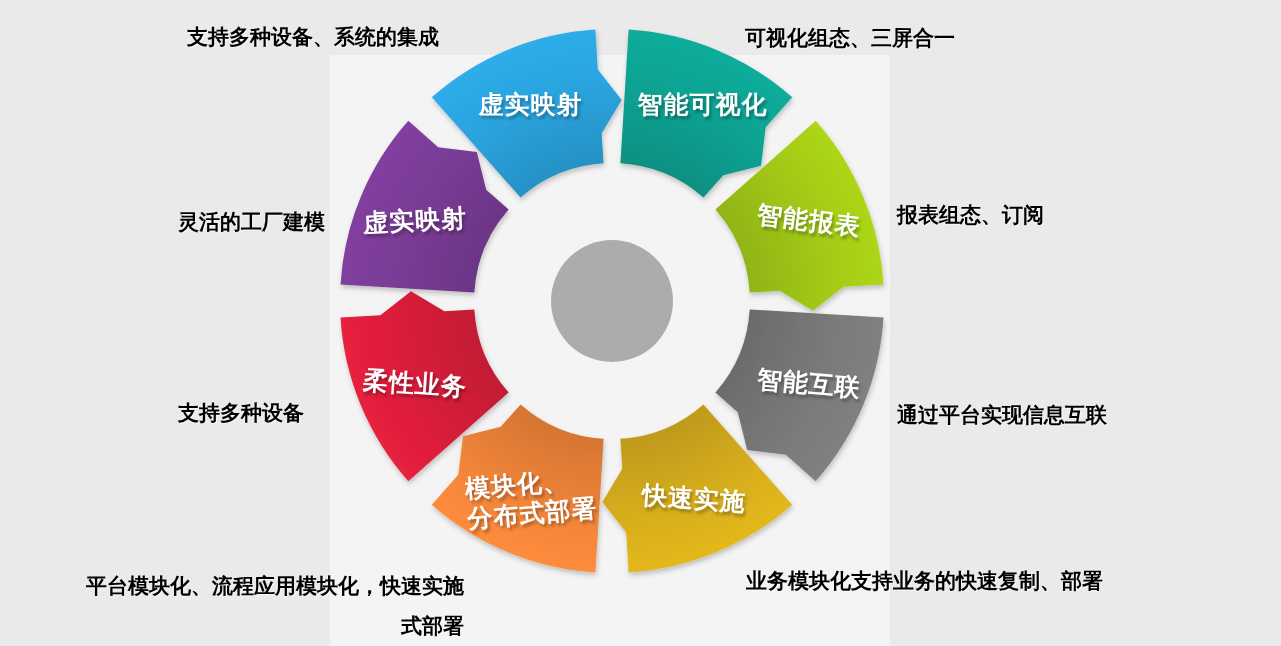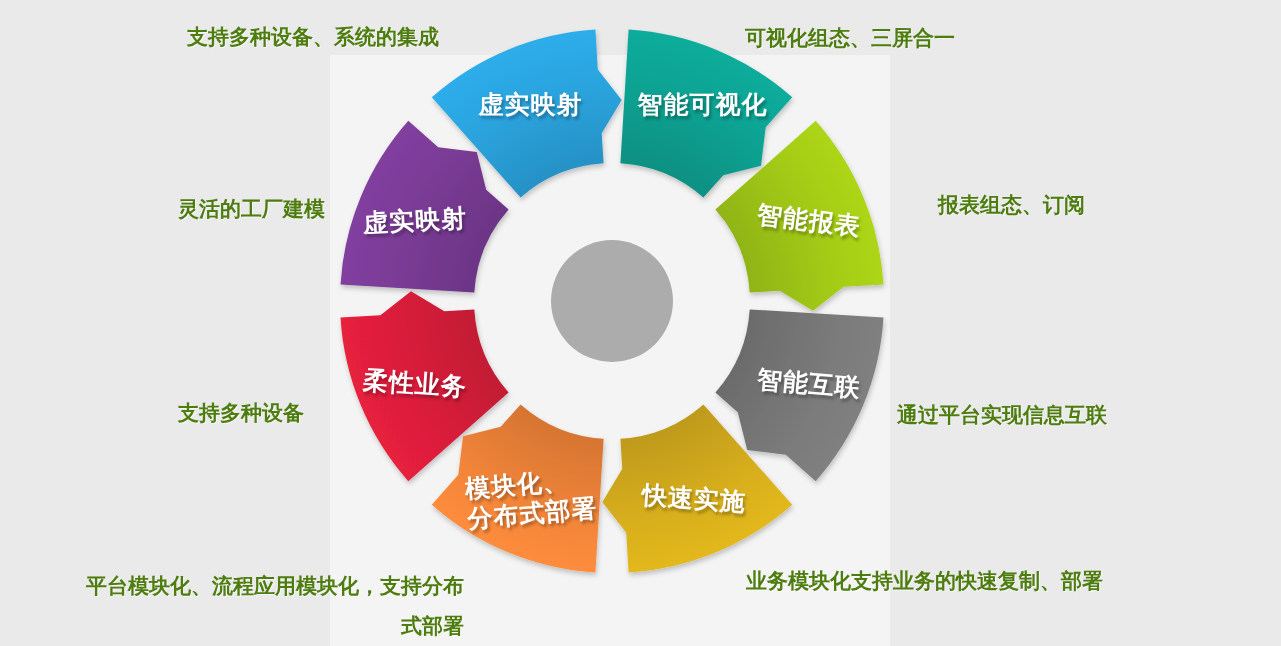--- a/index.html
+++ b/index.html
@@ -28,21 +28,21 @@
     font-weight: bold;
     font-size: 25px;
     line-height: 30px;
     white-space: nowrap;
     text-align: left;
     text-shadow: 2px 3px 3px rgba(0,0,0,0.30);
     letter-spacing: 1px;
   }
   .annotation {
     position: absolute;
-    color: #4d7c0f;
+    color: #000000;
     font-weight: bold;
     font-size: 21px;
     line-height: 26px;
     white-space: nowrap;
     text-shadow: 1px 1px 0 rgba(255,255,255,0.55);
   }
   .annotation.right { text-align: right; }
   .annotation .ann-line { white-space: nowrap; }
 </style>
 </head>
@@ -135,33 +135,33 @@
         <div>虚实映射</div>
       </div>
     </div>
   <div id="annotations-layer">
       <div class="annotation" style="left: 187px; top: 24px;">
         <div class="ann-line">支持多种设备、系统的集成</div>
       </div>
       <div class="annotation" style="left: 745px; top: 25px;">
         <div class="ann-line">可视化组态、三屏合一</div>
       </div>
-      <div class="annotation" style="left: 897px; top: 192px; margin-left: 41px;">
+      <div class="annotation" style="left: 897px; top: 202px;">
         <div class="ann-line">报表组态、订阅</div>
       </div>
       <div class="annotation" style="left: 897px; top: 402px;">
         <div class="ann-line">通过平台实现信息互联</div>
       </div>
       <div class="annotation" style="left: 746px; top: 568px;">
         <div class="ann-line">业务模块化支持业务的快速复制、部署</div>
       </div>
       <div class="annotation right" style="left: 80px; top: 566px; width: 384px; white-space: normal; line-height: 40px;">
-        <div class="ann-line">平台模块化、流程应用模块化，支持分布</div>
+        <div class="ann-line">平台模块化、流程应用模块化，快速实施</div>
         <div class="ann-line">式部署</div>
       </div>
-      <div class="annotation" style="left: 178px; top: 196px;">
+      <div class="annotation" style="left: 178px; top: 209px;">
         <div class="ann-line">灵活的工厂建模</div>
       </div>
       <div class="annotation" style="left: 178px; top: 400px;">
         <div class="ann-line">支持多种设备</div>
       </div>
     </div>
 </div>
 
 </body></html>

